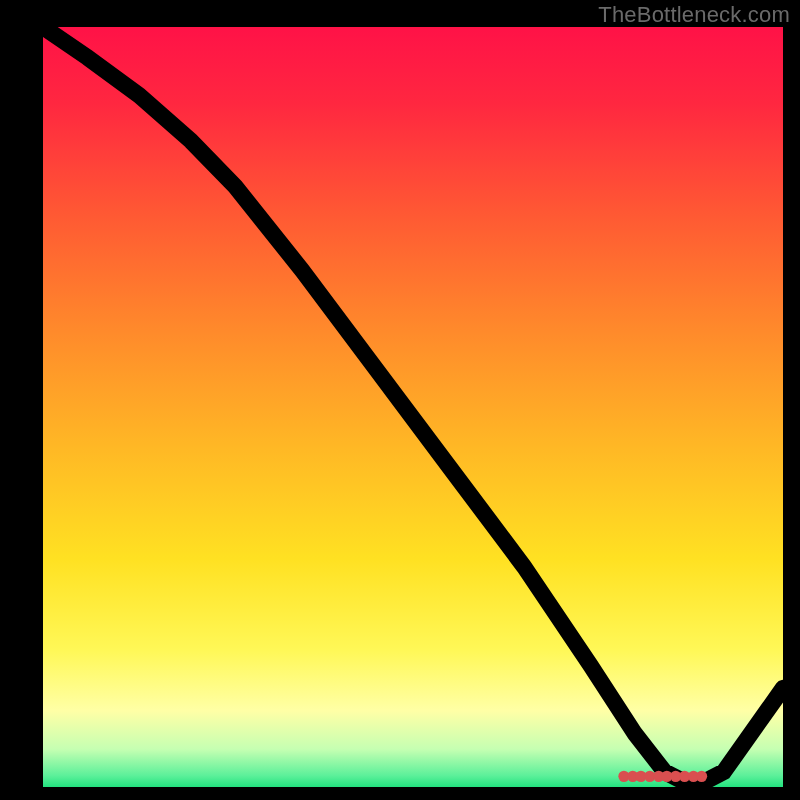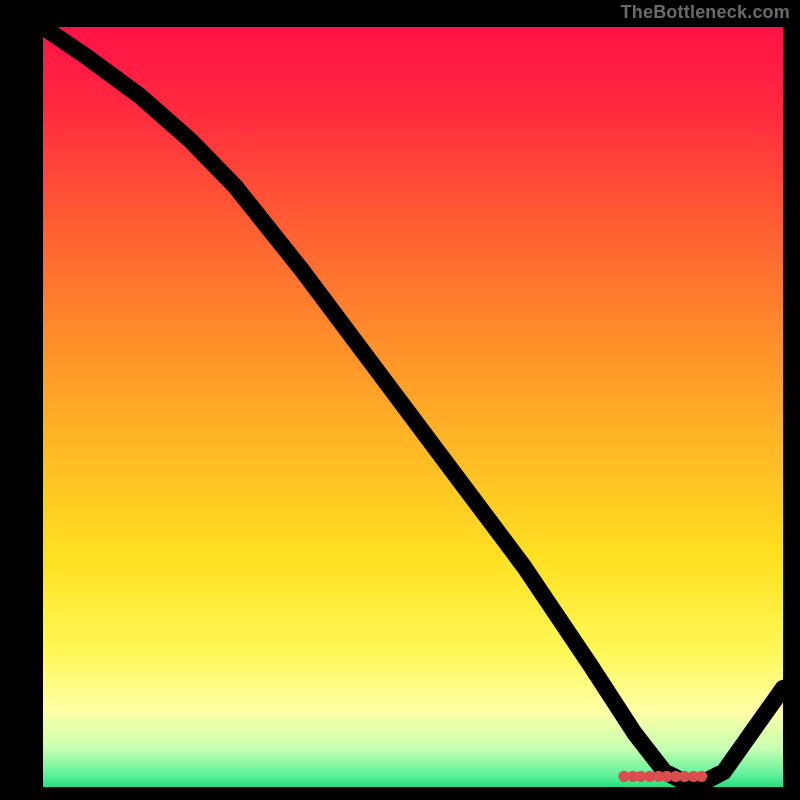--- a/index.html
+++ b/index.html
@@ -15,22 +15,22 @@
     width: 800px;
     height: 800px;
     background: #000;
     position: relative;
   }
   .watermark {
     position: absolute;
     top: 2px;
     right: 10px;
     color: #6a6a6a;
-    font-size: 18px;
-    font-weight: 700;
+    font-size: 22px;
+    font-weight: 400;
     letter-spacing: 0.2px;
   }
   .plot-frame {
     position: absolute;
     background: #000;
   }
   .plot-inner {
     position: relative;
     width: 100%;
     height: 100%;

